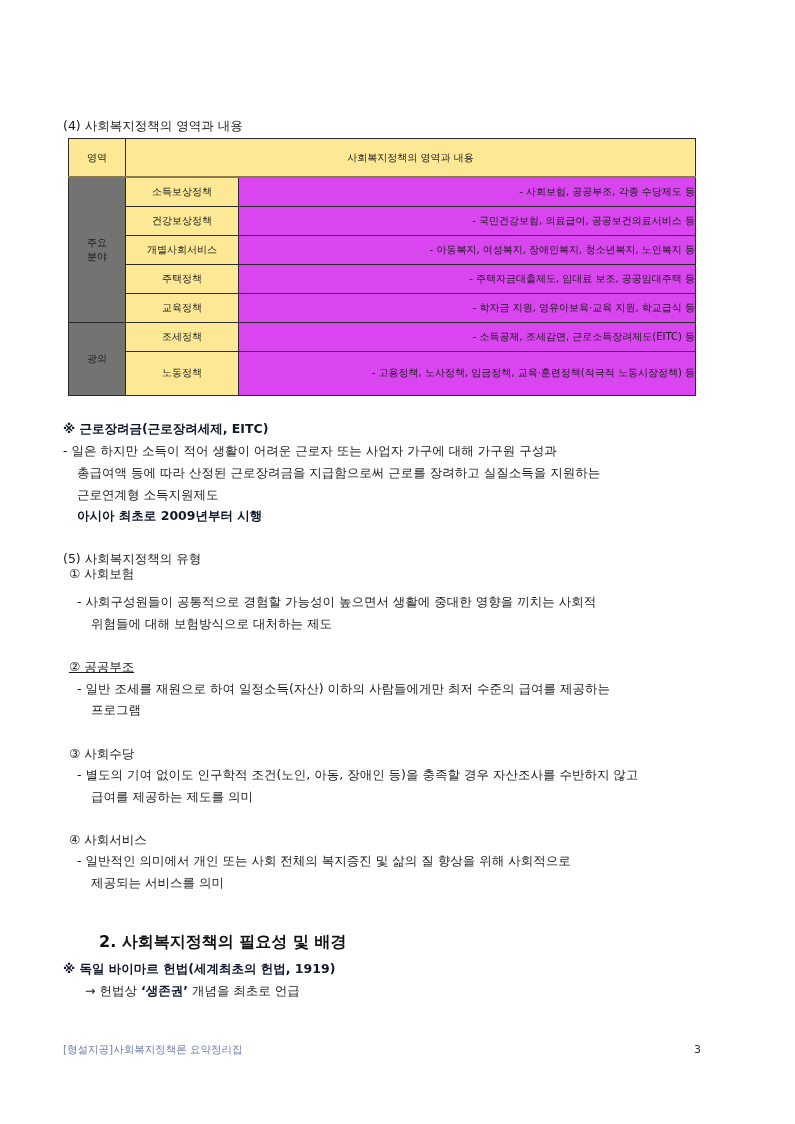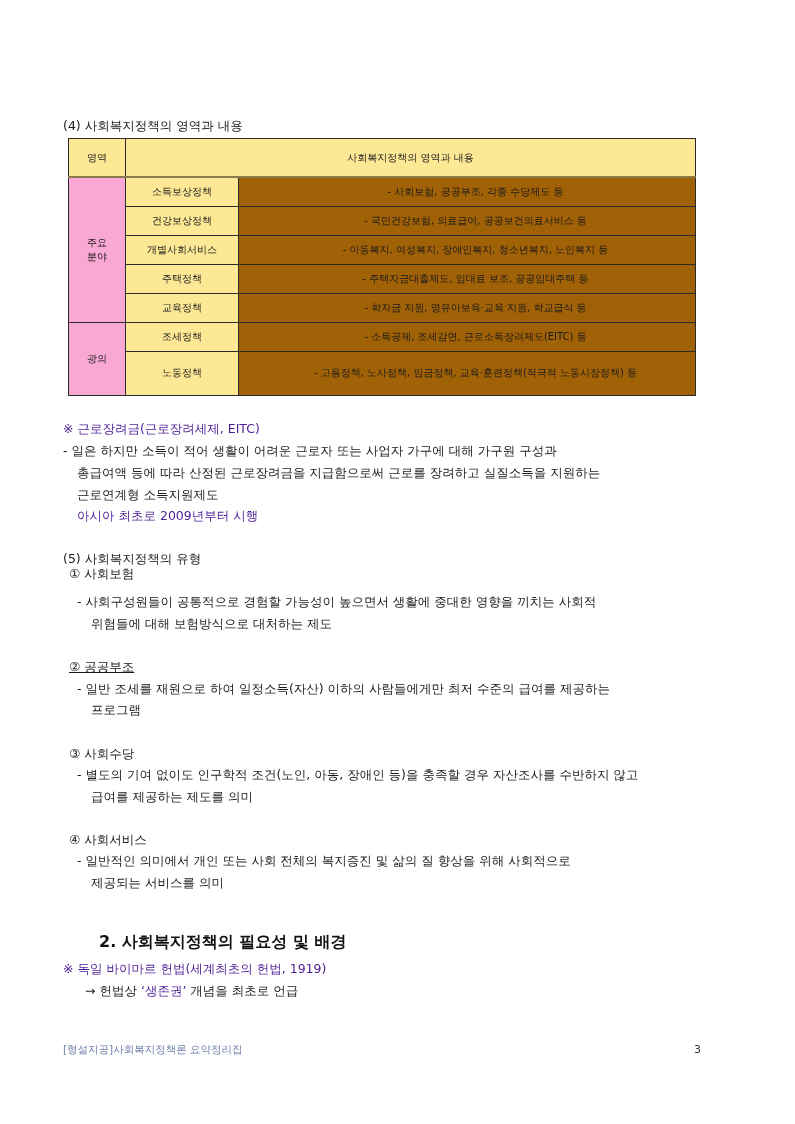--- a/index.html
+++ b/index.html
@@ -1,27 +1,27 @@
 <!DOCTYPE html>
 <html><head>
   <meta charset="utf-8">
   <style>
     html, body { margin:0; padding:0; background:#ffffff; }
     body { width:795px; height:1124px; position:relative; overflow:hidden;
            font-family:"DejaVu Sans", "Liberation Sans", sans-serif; color:#1a1a1a; }
     .abs { position:absolute; white-space:nowrap; }
     .t13 { font-size:12.5px; line-height:16px; }
-    .red { color:#4c1d95; }
+    .red { color:#0f172a;font-weight:bold; }
     table.policy { position:absolute; left:68px; top:138px; width:627px; border-collapse:collapse;
                    font-size:10px; table-layout:fixed; }
     table.policy td { border:1px solid #2a2a2a; padding:0; text-align:center; vertical-align:middle; }
     table.policy .hdr { background:#fde896; height:37px; border-bottom:2px solid #8a7a4a; }
-    table.policy .cat { background:#f9a8d4; }
+    table.policy .cat { background:#737373; }
     table.policy .sub { background:#fde896; }
-    table.policy .desc { background:#a16207; text-align:center; padding-left:17px; }
+    table.policy .desc { background:#d946ef; text-align:right; padding-left:17px; }
     table.policy tr.r { height:29px; }
     table.policy tr.rtall { height:44px; }
     table.policy tr.split td { border-top:1.5px solid #2a2a2a; }
     .h2 { font-size:16px; font-weight:bold; color:#111; }
     .footer { font-size:10.5px; color:#6f7fae; }
     .pagenum { font-size:11px; color:#333; }
   </style>
 </head>
 <body>
 

